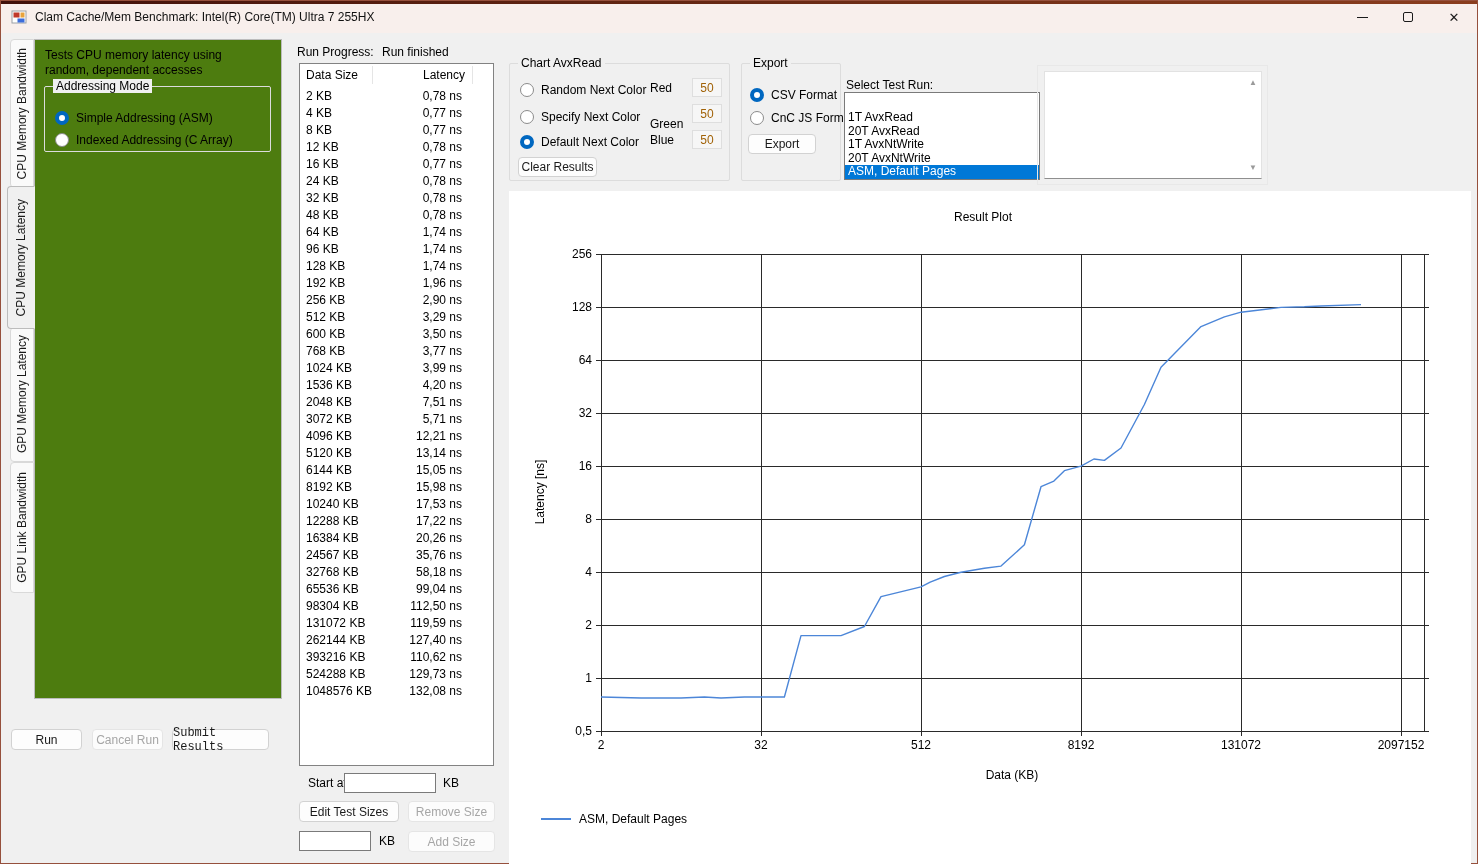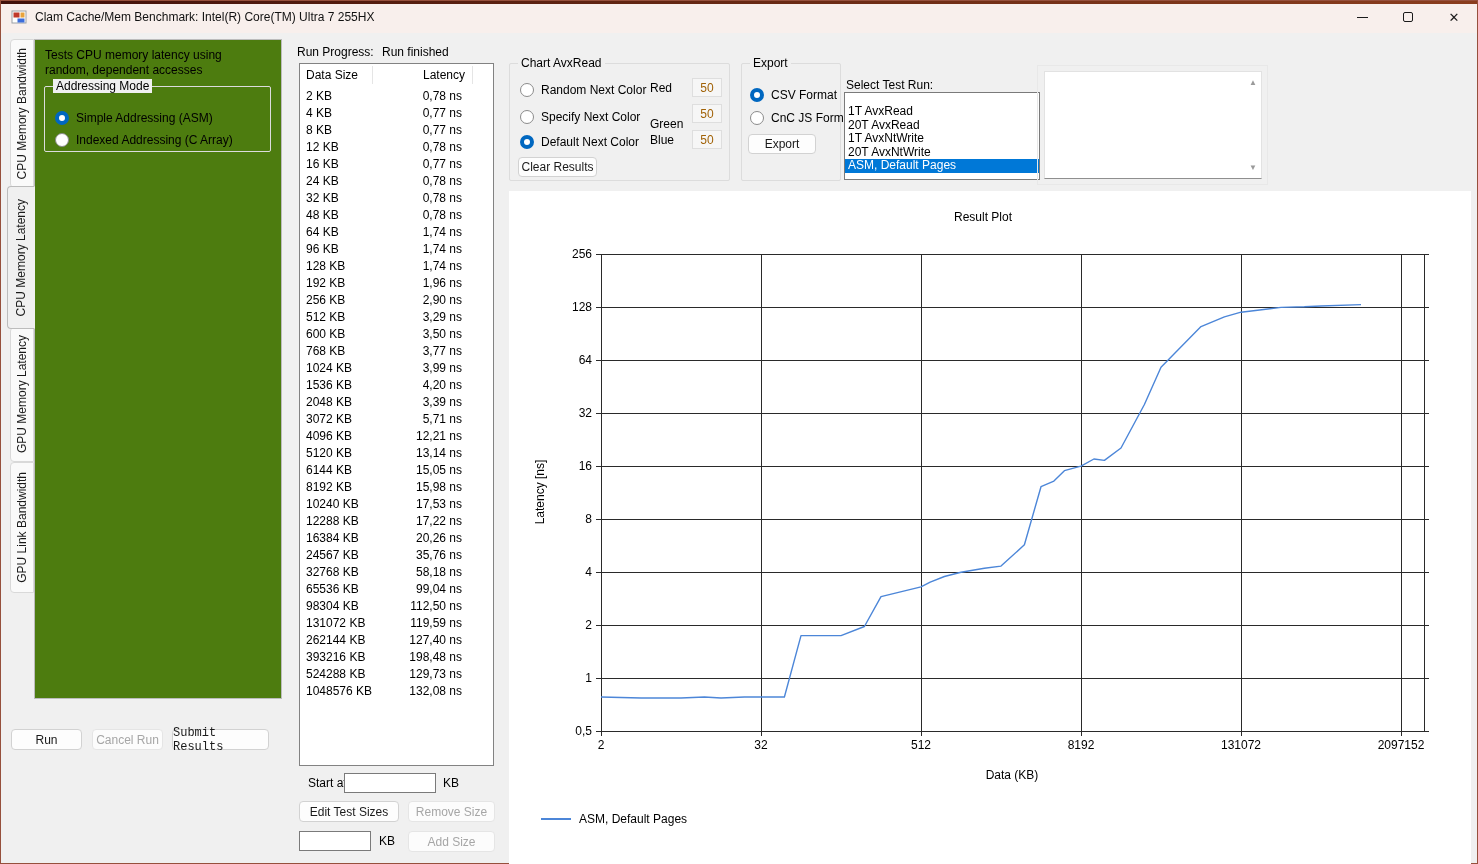--- a/index.html
+++ b/index.html
@@ -44,21 +44,21 @@
   .lv-header { position:relative; height:23px; }
   .lv-h1 { position:absolute; left:6px; top:4px; }
   .lv-h2 { position:absolute; right:28px; top:4px; }
   .lv-div { position:absolute; top:2px; width:1px; height:18px; background:#e5e5e5; }
   .lv-rows { position:absolute; top:24px; left:0; right:0; }
   .lv-row { display:flex; height:17px; line-height:17px; }
   .lv-c1 { padding-left:6px; width:66px; white-space:nowrap; }
   .lv-c2 { width:101px; text-align:right; padding-right:5px; white-space:nowrap; }
 
   
-  .listbox { position:absolute; left:843px; top:59px; width:196px; height:88px; background:#fff; border:1px solid #7a7a7a; padding-top:12px; overflow:hidden; }
+  .listbox { position:absolute; left:843px; top:59px; width:196px; height:88px; background:#fff; border:1px solid #7a7a7a; padding-top:18px; overflow:hidden; }
   .lb-item { height:13.5px; line-height:13px; padding-left:3px; font-size:12px; white-space:nowrap; cursor:default; }
   .lb-item.selected { background:#0078d7; color:#fff; }
 
   
   .outpanel { position:absolute; left:1036px; top:32px; width:231px; height:120px; border:1px solid #e8e8e8; }
   .outbox { position:absolute; left:1043px; top:38px; width:218px; height:108px; background:#fff; border:1px solid #e2e2e2; border-bottom-color:#8f8f8f; }
   .sb { position:absolute; right:0; top:0; bottom:1px; width:16px; background:#fff; }
   .sb-arrow { position:absolute; left:0; width:16px; height:16px; color:#9a9a9a; font-size:8px; display:flex; align-items:center; justify-content:center; }
 
   .chartpanel { position:absolute; left:508px; top:158px; width:962px; height:674px; background:#fff; }
@@ -207,21 +207,21 @@
           <div class="lv-row">
             <span class="lv-c1">1024 KB</span>
             <span class="lv-c2">3,99 ns</span>
           </div>
           <div class="lv-row">
             <span class="lv-c1">1536 KB</span>
             <span class="lv-c2">4,20 ns</span>
           </div>
           <div class="lv-row">
             <span class="lv-c1">2048 KB</span>
-            <span class="lv-c2">3,39 ns</span>
+            <span class="lv-c2">7,51 ns</span>
           </div>
           <div class="lv-row">
             <span class="lv-c1">3072 KB</span>
             <span class="lv-c2">5,71 ns</span>
           </div>
           <div class="lv-row">
             <span class="lv-c1">4096 KB</span>
             <span class="lv-c2">12,21 ns</span>
           </div>
           <div class="lv-row">
@@ -267,21 +267,21 @@
           <div class="lv-row">
             <span class="lv-c1">131072 KB</span>
             <span class="lv-c2">119,59 ns</span>
           </div>
           <div class="lv-row">
             <span class="lv-c1">262144 KB</span>
             <span class="lv-c2">127,40 ns</span>
           </div>
           <div class="lv-row">
             <span class="lv-c1">393216 KB</span>
-            <span class="lv-c2">198,48 ns</span>
+            <span class="lv-c2">110,62 ns</span>
           </div>
           <div class="lv-row">
             <span class="lv-c1">524288 KB</span>
             <span class="lv-c2">129,73 ns</span>
           </div>
           <div class="lv-row">
             <span class="lv-c1">1048576 KB</span>
             <span class="lv-c2">132,08 ns</span>
           </div>
         </div>

